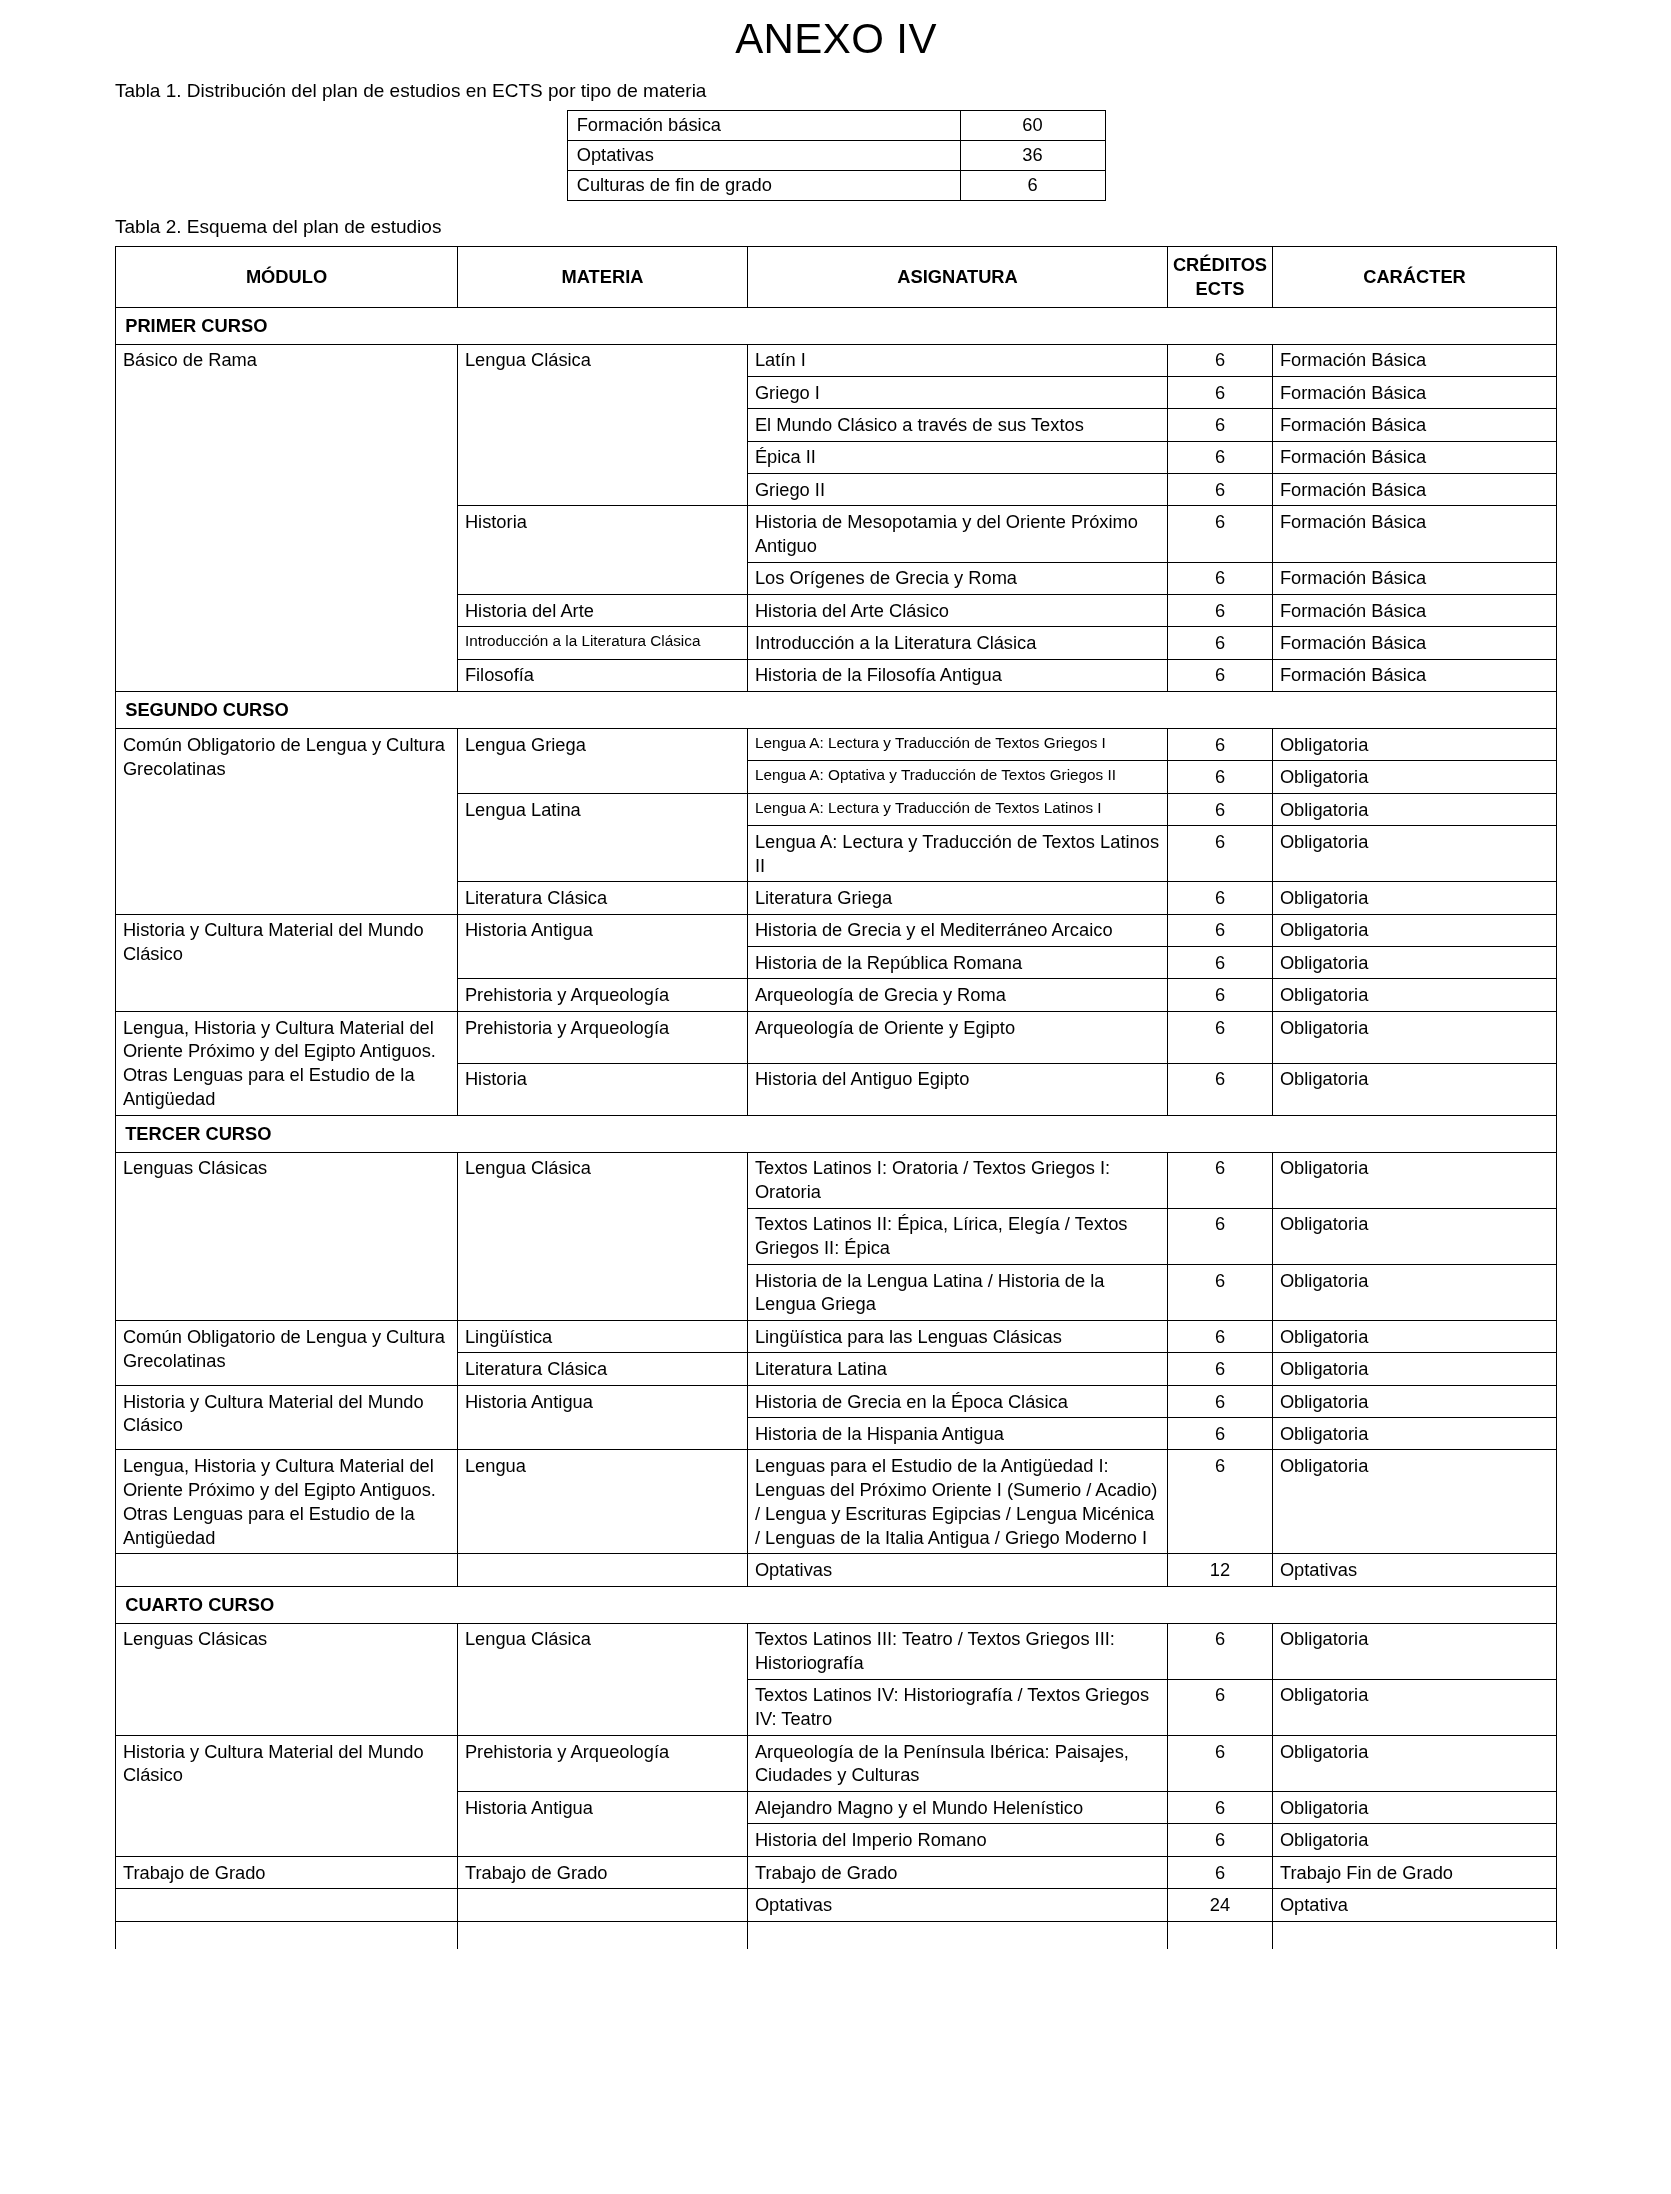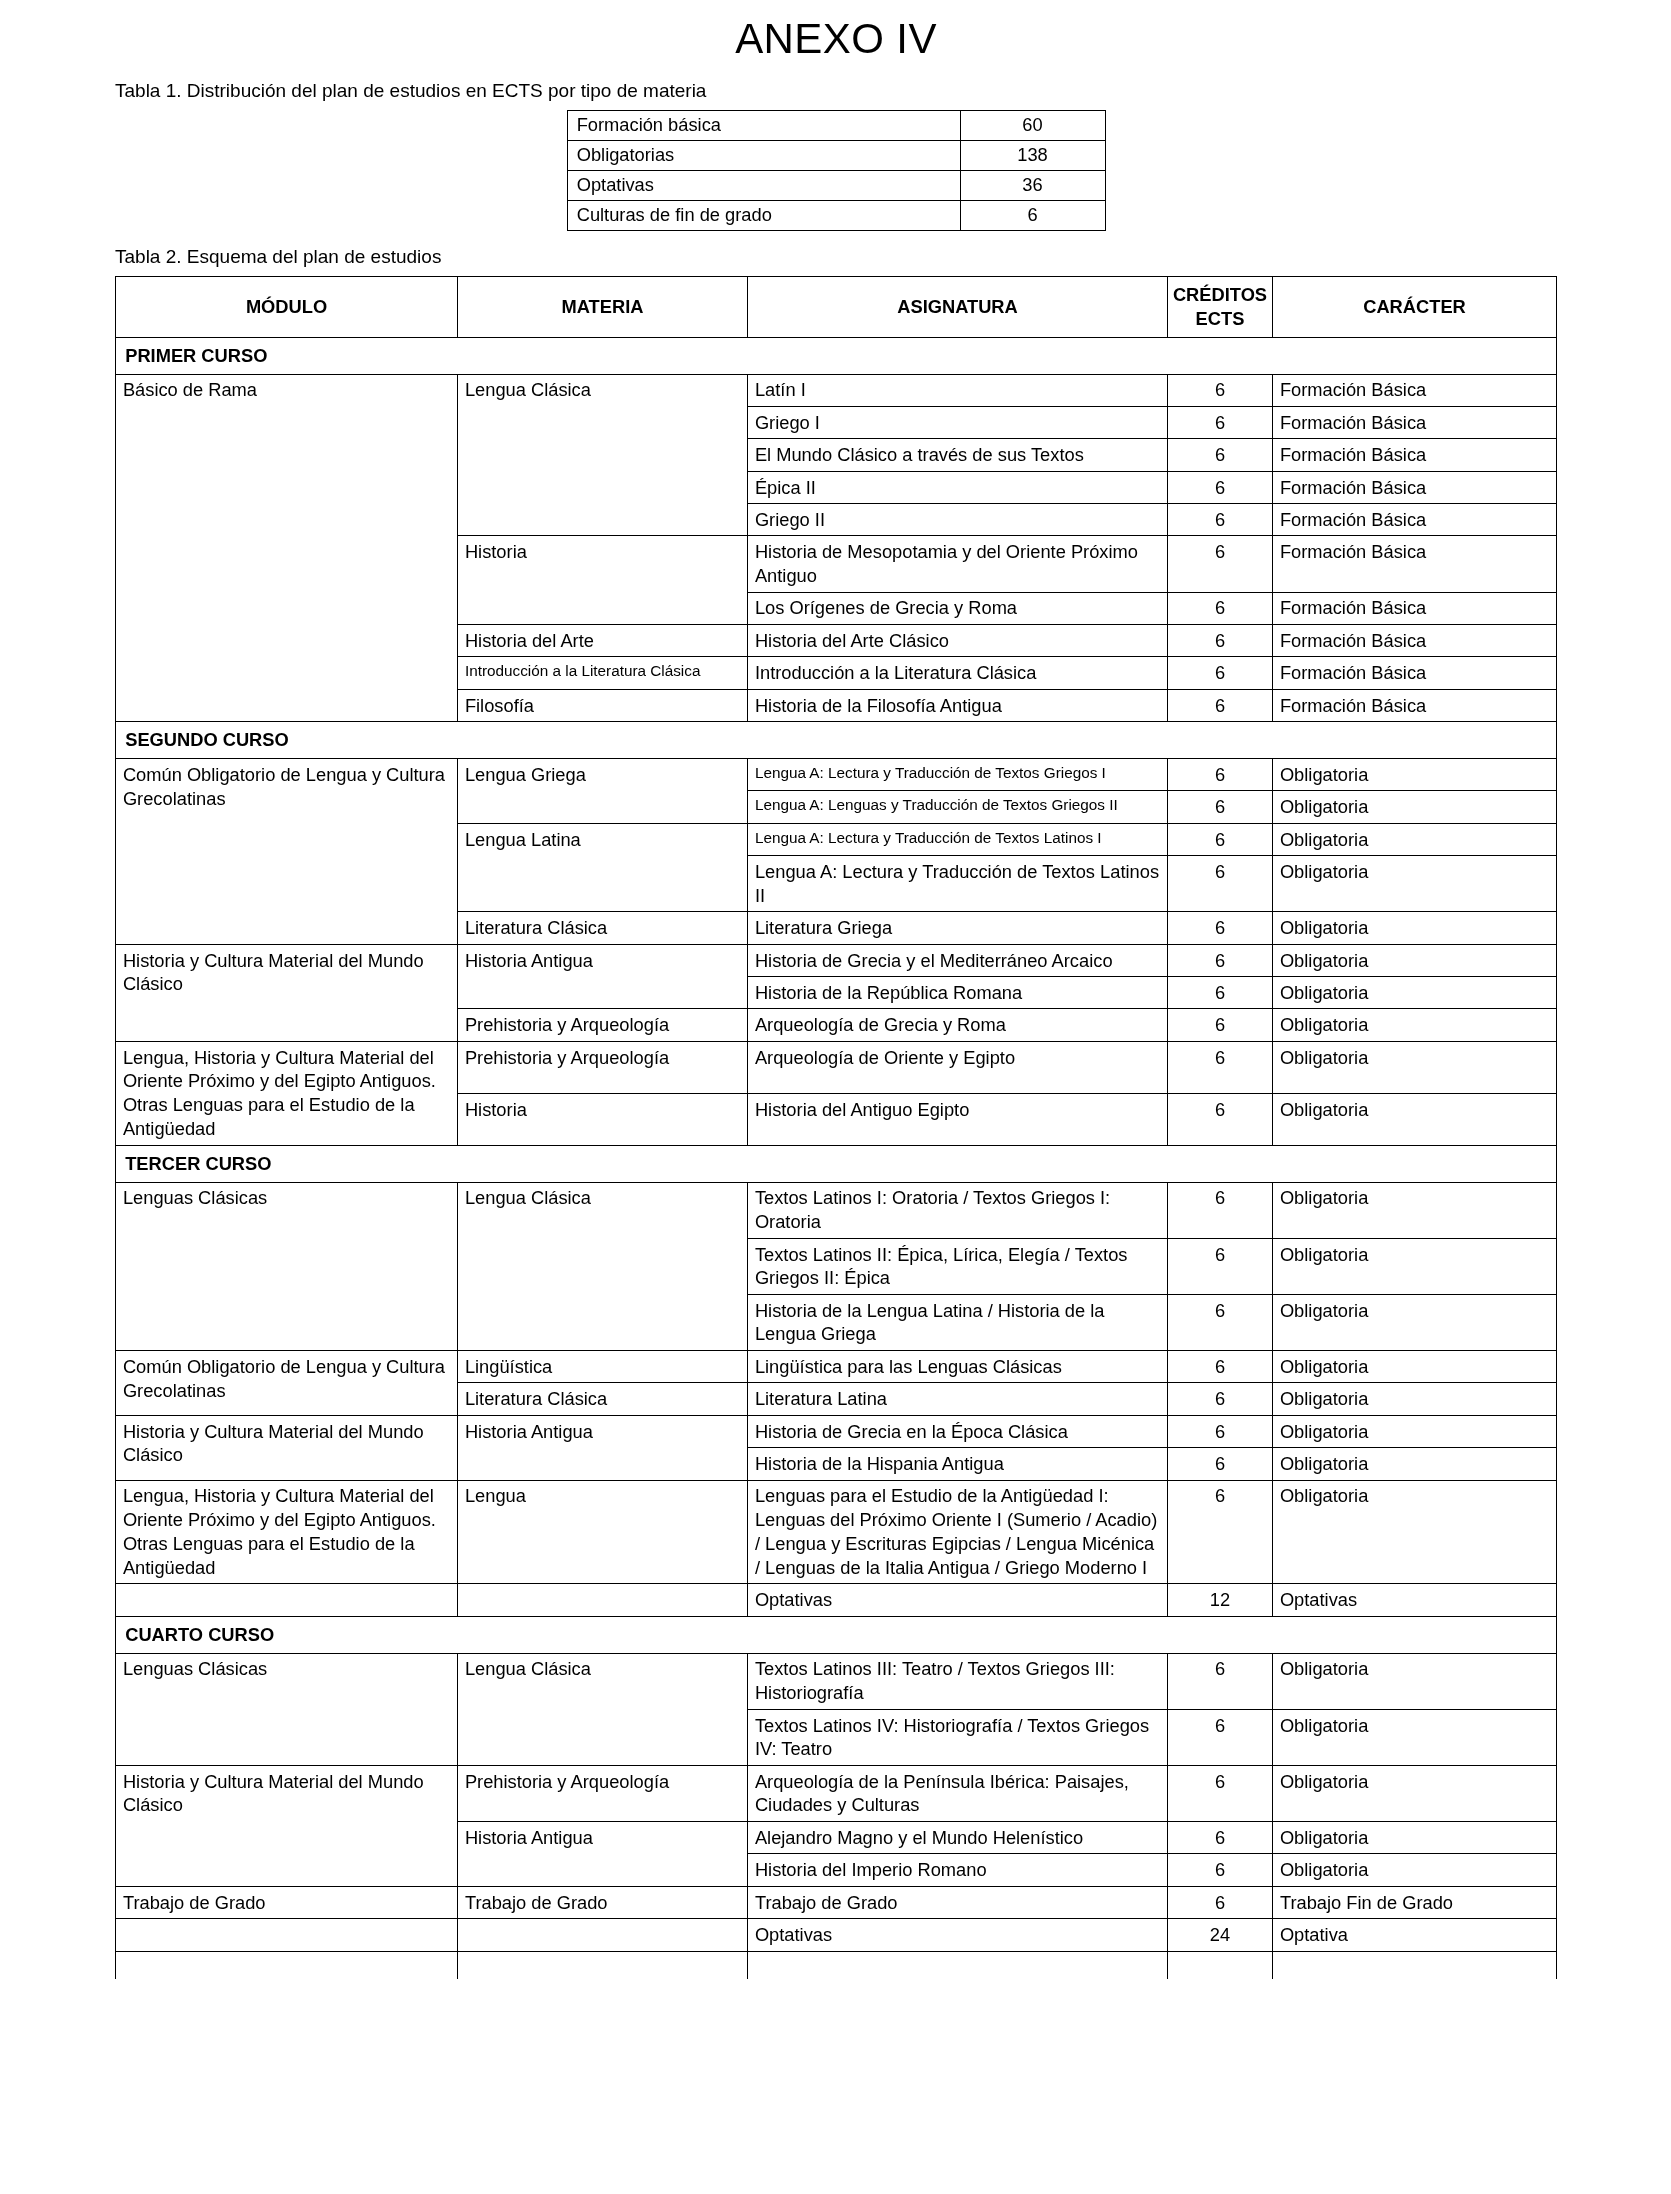--- a/index.html
+++ b/index.html
@@ -61,24 +61,20 @@
 
   <table class="t1">
     <colgroup>
         <col style="width:393px">
         <col style="width:145px">
       </colgroup>
     <tbody>
       <tr>
         <td>Formación básica</td>
         <td class="num">60</td>
-      </tr>
-      <tr>
-        <td>Obligatorias</td>
-        <td class="num">138</td>
       </tr>
       <tr>
         <td>Optativas</td>
         <td class="num">36</td>
       </tr>
       <tr>
         <td>Culturas de fin de grado</td>
         <td class="num">6</td>
       </tr>
     </tbody>
@@ -167,21 +163,21 @@
           <td colspan="5" class="section">SEGUNDO CURSO</td>
         </tr>
         <tr>
           <td class="c-mod" rowspan="5">Común Obligatorio de Lengua y Cultura Grecolatinas</td>
           <td class="c-mat" rowspan="2">Lengua Griega</td>
           <td class="c-asig sm">Lengua A: Lectura y Traducción de Textos Griegos I</td>
           <td class="c-cred">6</td>
           <td class="c-car">Obligatoria</td>
         </tr>
         <tr>
-          <td class="c-asig sm">Lengua A: Lenguas y Traducción de Textos Griegos II</td>
+          <td class="c-asig sm">Lengua A: Optativa y Traducción de Textos Griegos II</td>
           <td class="c-cred">6</td>
           <td class="c-car">Obligatoria</td>
         </tr>
         <tr>
           <td class="c-mat" rowspan="2">Lengua Latina</td>
           <td class="c-asig sm">Lengua A: Lectura y Traducción de Textos Latinos I</td>
           <td class="c-cred">6</td>
           <td class="c-car">Obligatoria</td>
         </tr>
         <tr>

